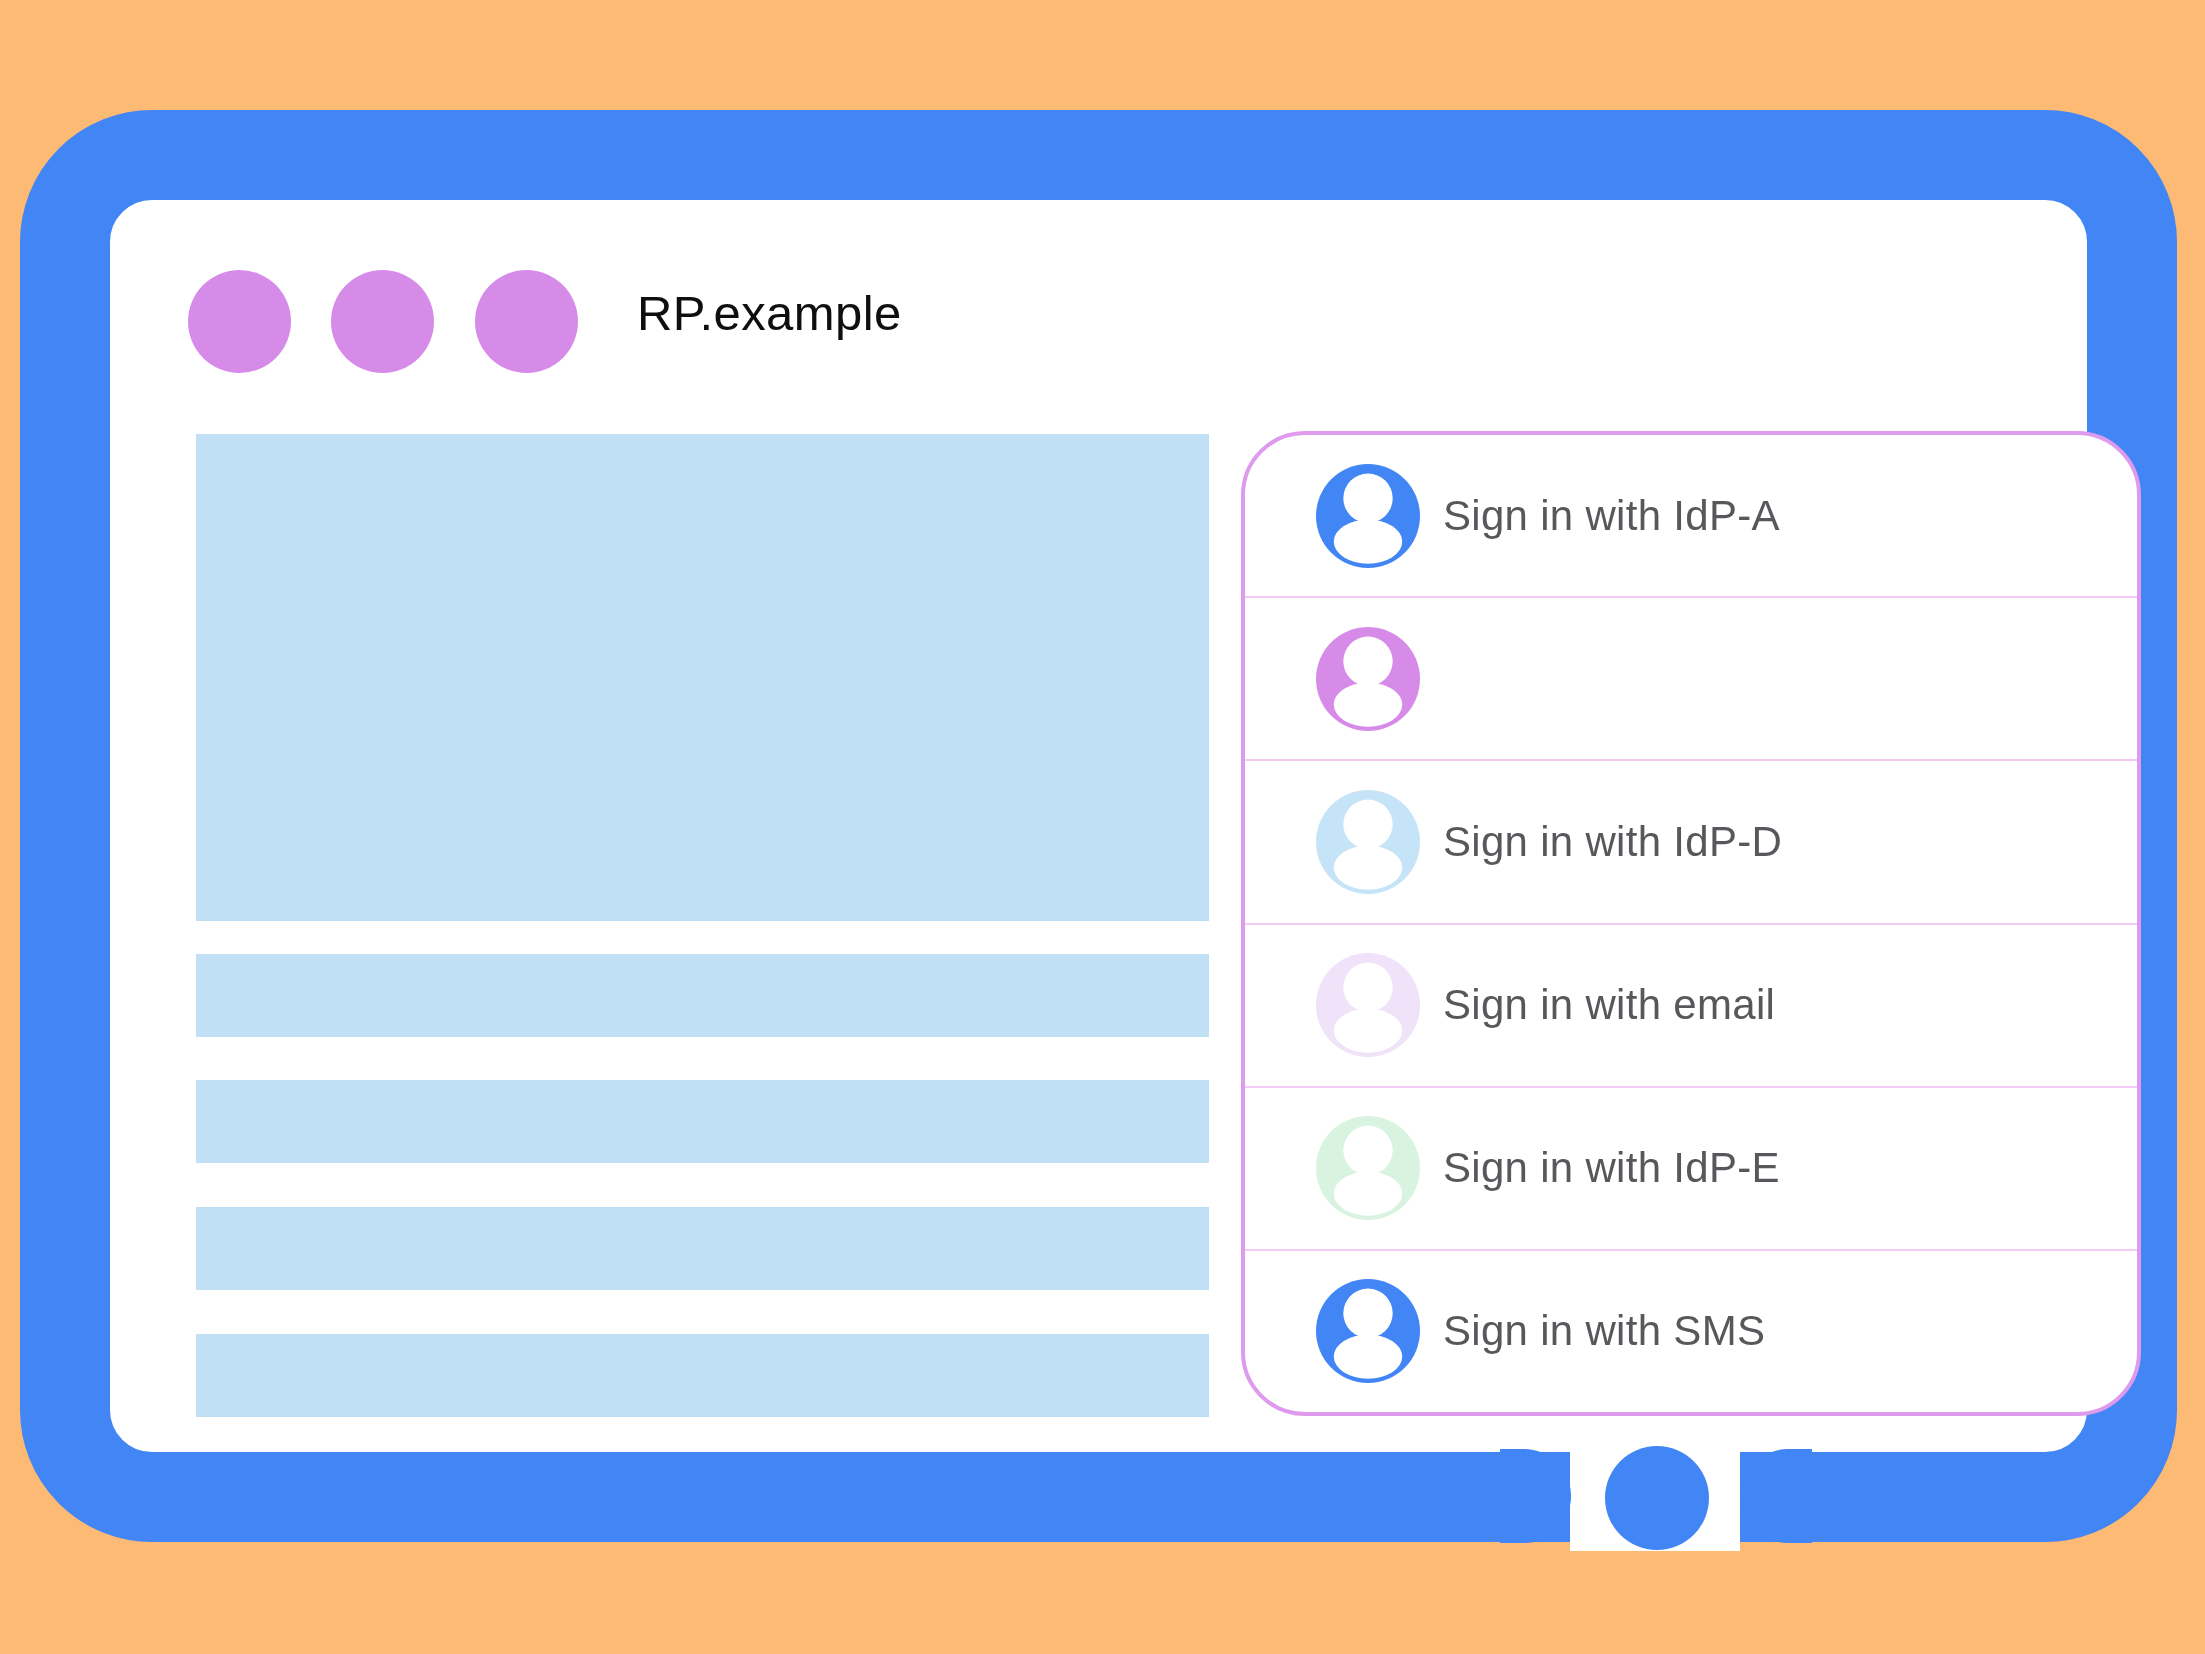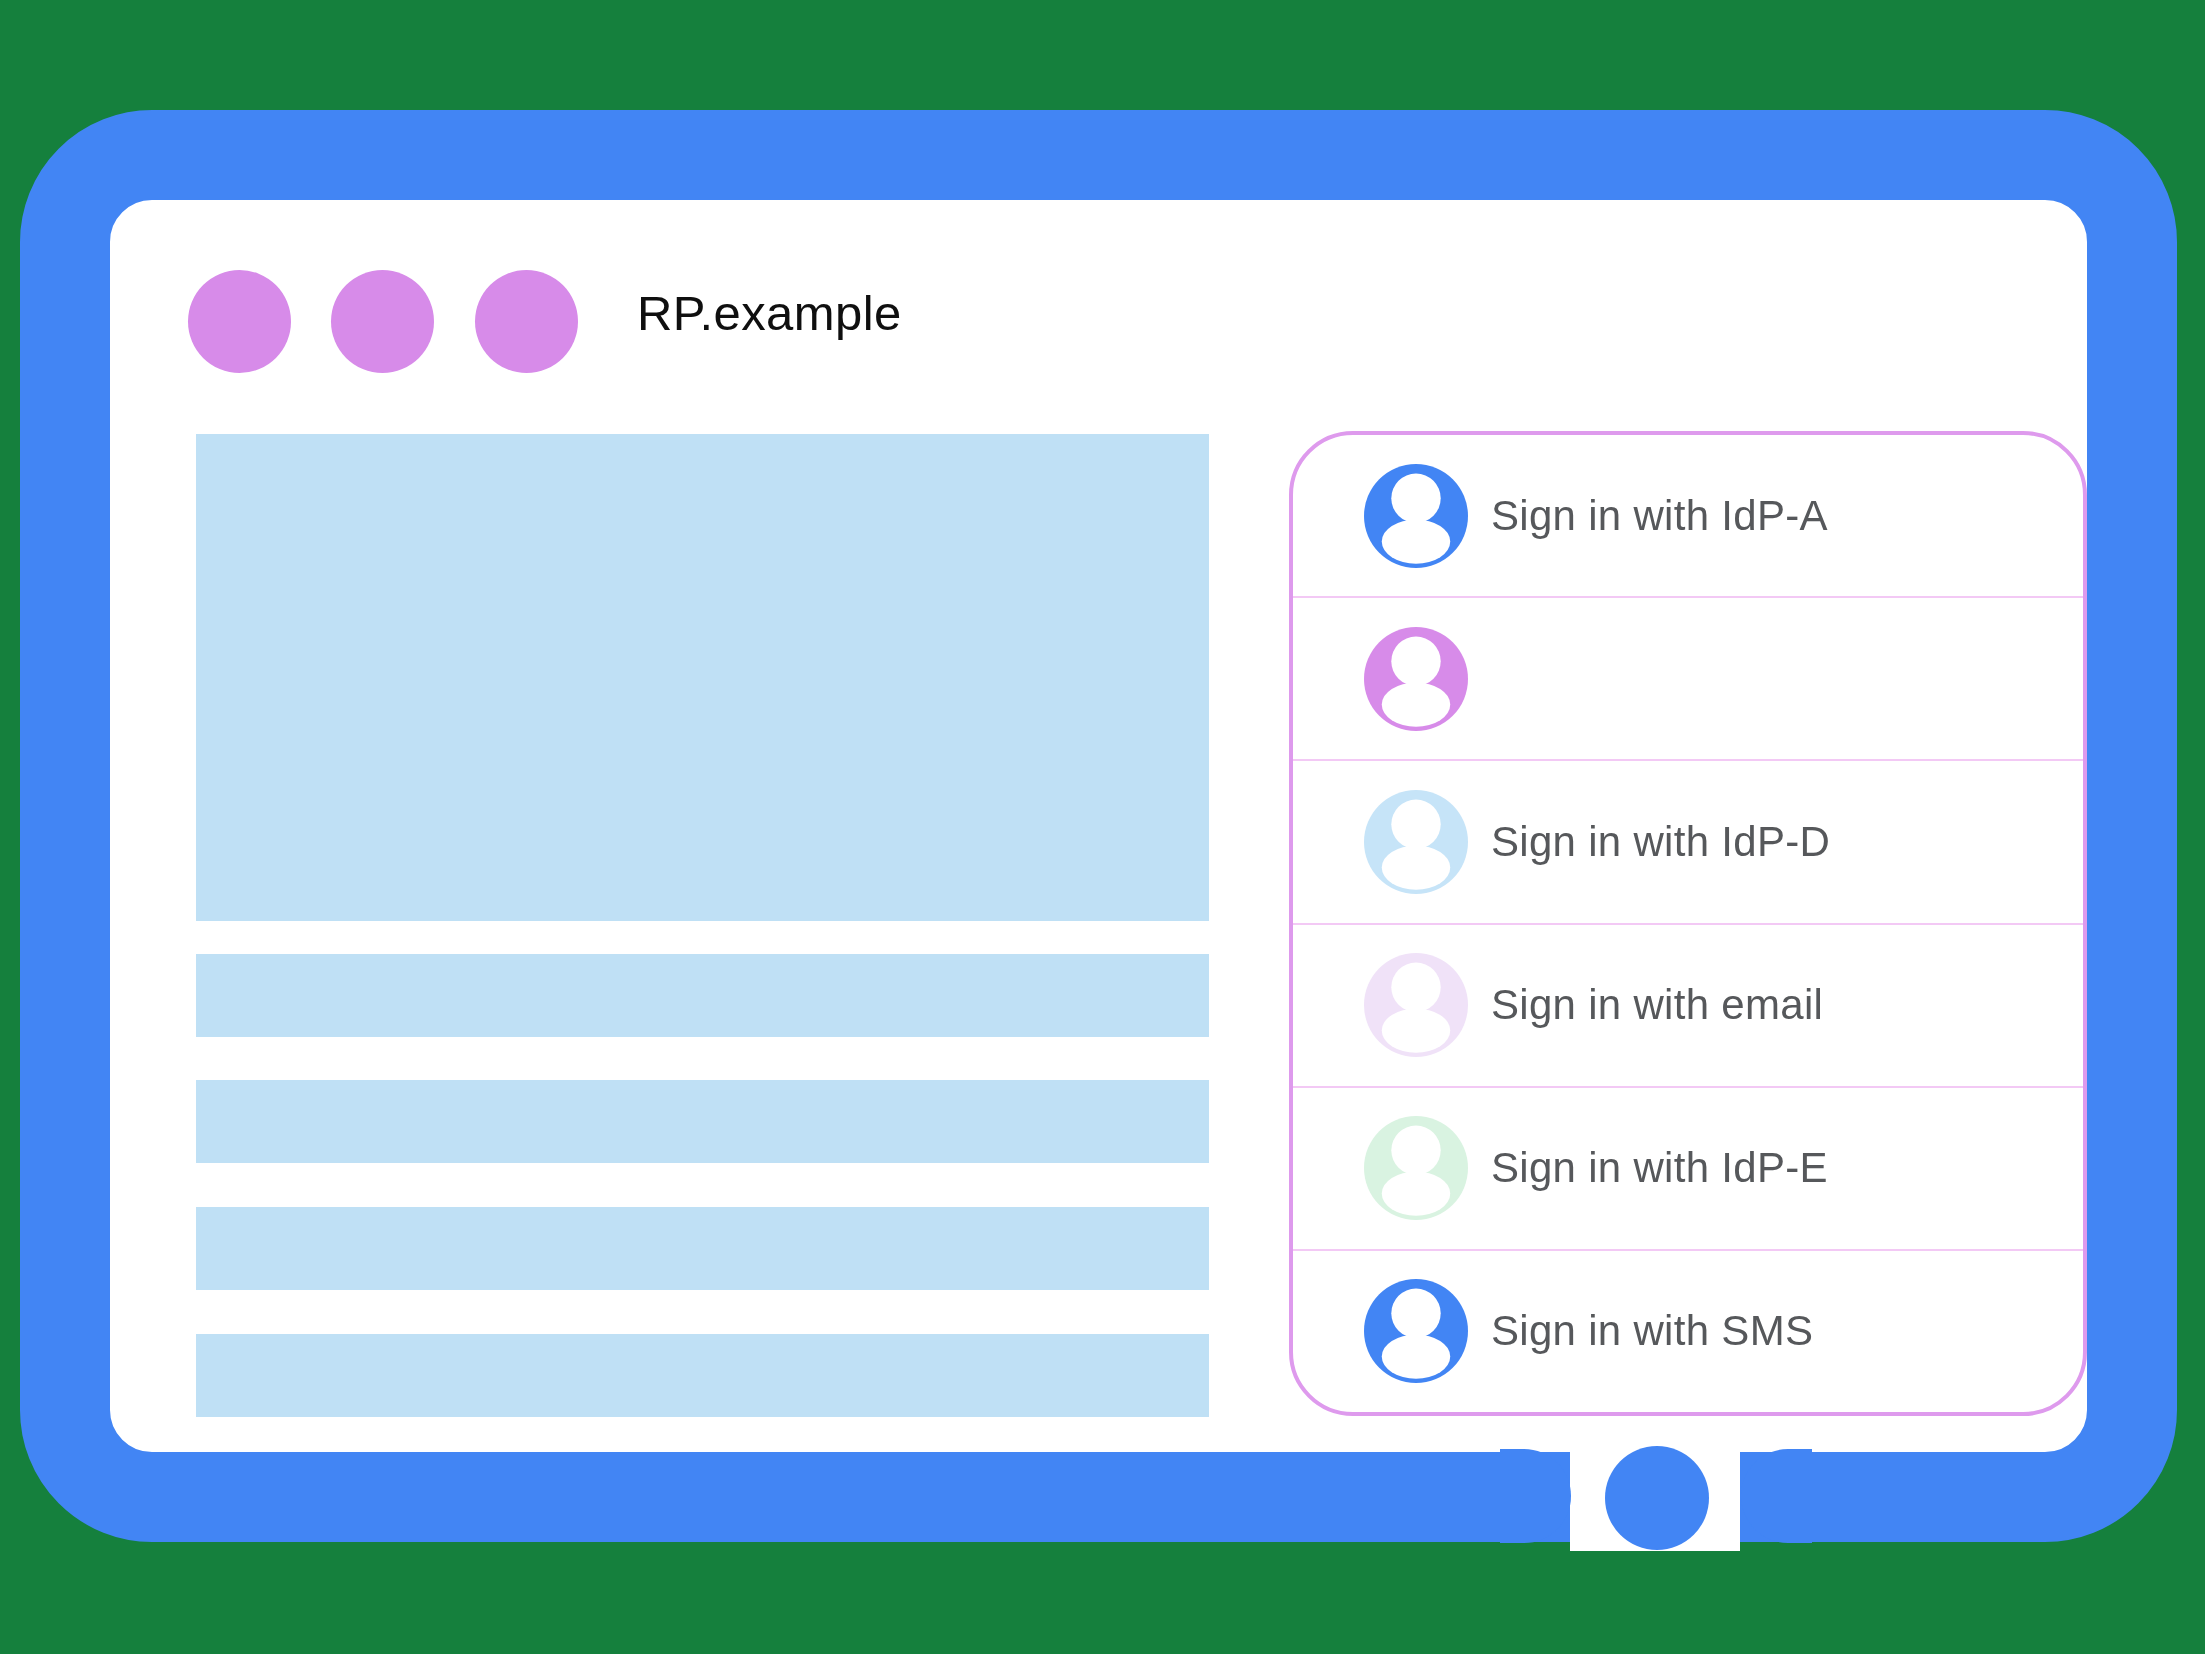--- a/index.html
+++ b/index.html
@@ -1,17 +1,17 @@
 <!DOCTYPE html>
 <html style="font-size:14px"><head>
 <meta charset="utf-8">
 <style>
   html,body{margin:0;padding:0;background:#ffffff;}
   .canvas{
-    position:relative;width:2206px;height:1654px;background:#15803d;overflow:hidden;
+    position:relative;width:2206px;height:1654px;background:#fdba74;overflow:hidden;
     font-family:"Liberation Sans",sans-serif;
   }
   
   .frame{
     position:absolute;left:20px;top:110px;width:2157px;height:1432px;
     box-sizing:border-box;border:90px solid #4285F4;border-radius:132px;
     background:#ffffff;
   }
   .frame-eraser{position:absolute;left:1570px;top:1443px;width:170px;height:108px;background:#ffffff;}
   .frame-cap{position:absolute;top:1449px;width:71px;height:94px;background:#4285F4;}
@@ -27,23 +27,23 @@
   }
   
   .ph{position:absolute;left:196px;width:1013px;background:#BFE0F5;}
   .ph.hero{top:434px;height:487px;}
   .ph.b1{top:954px;height:83px;}
   .ph.b2{top:1080px;height:83px;}
   .ph.b3{top:1207px;height:83px;}
   .ph.b4{top:1334px;height:83px;}
   
   .panel{
-    position:absolute;left:1241px;top:431px;width:798px;height:985px;
+    position:absolute;left:1241px;top:431px;width:900px;height:985px;
     box-sizing:border-box;border:4.4px solid #DE9AED;border-radius:64px;
-    background:#ffffff;display:flex;flex-direction:column;overflow:hidden;margin-left:48px;
+    background:#ffffff;display:flex;flex-direction:column;overflow:hidden;
   }
   .row{flex:1;display:flex;align-items:center;box-sizing:border-box;padding-left:71px;}
   .row + .row{border-top:2.6px solid #F3C9F5;}
   .avatar{width:104px;height:104px;flex:0 0 auto;display:block;}
   .row .label{margin-left:23px;font-size:42px;color:#56585B;letter-spacing:0.3px;white-space:nowrap;}
 </style>
 </head>
 <body>
 
 <div class="canvas">

